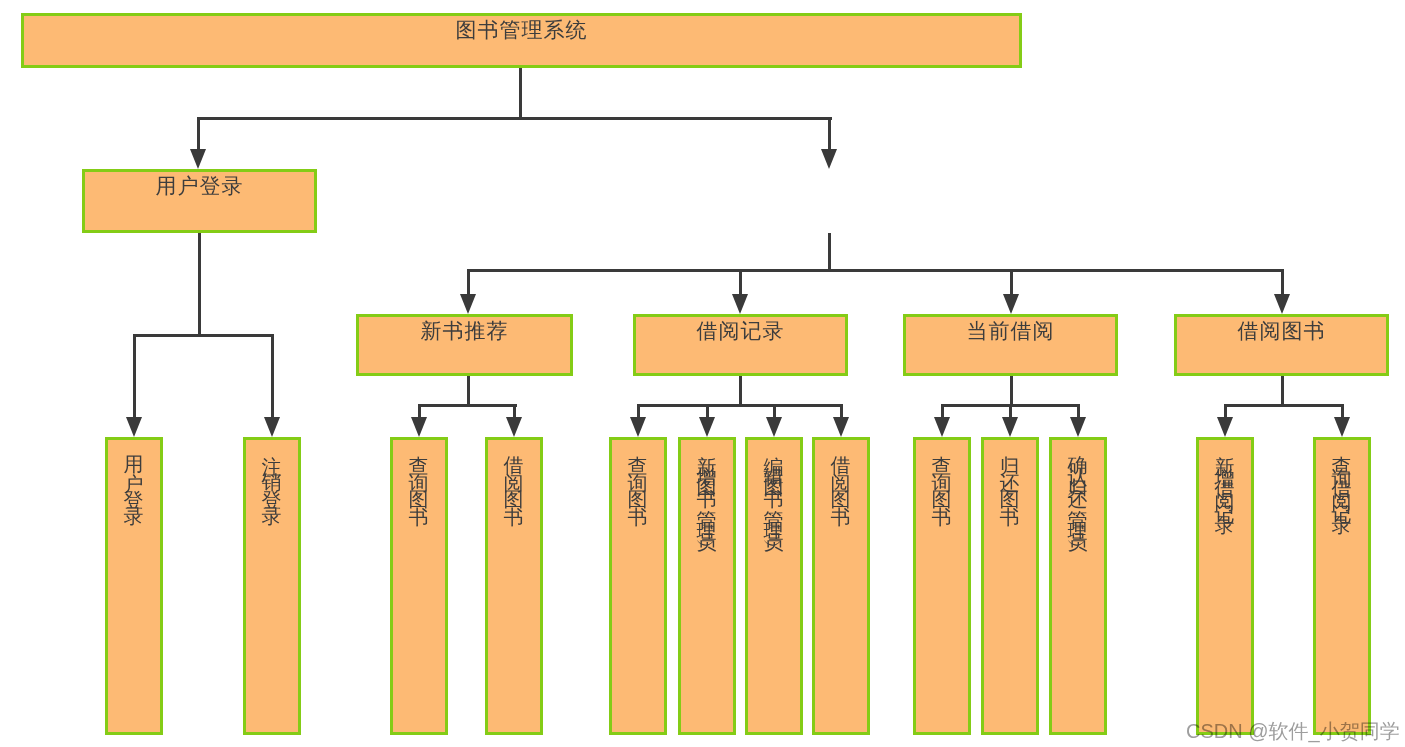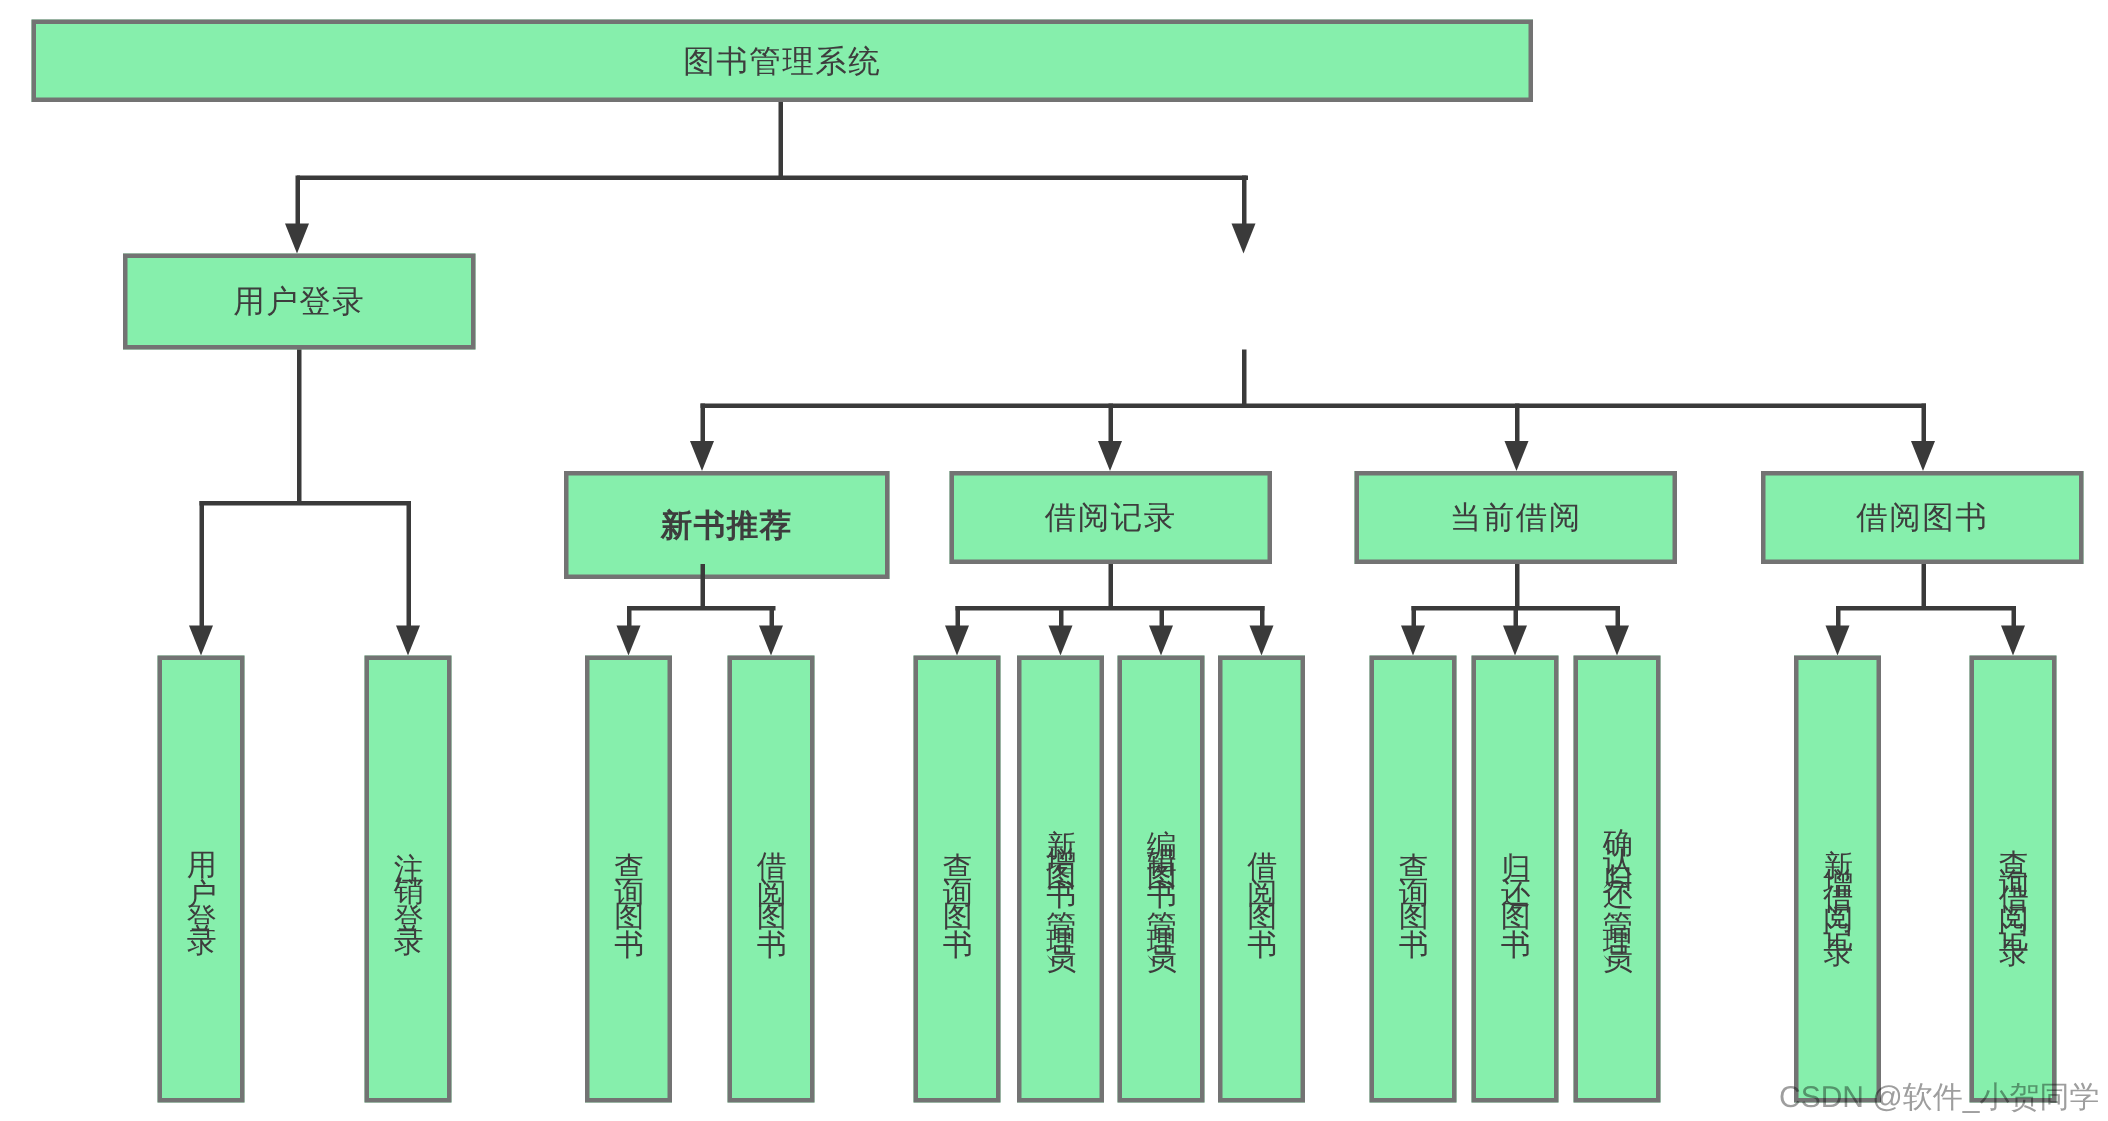--- a/index.html
+++ b/index.html
@@ -8,24 +8,24 @@
     width: 1405px;
     height: 747px;
     background: #ffffff;
     font-family: "Liberation Sans", "DejaVu Sans", sans-serif;
     overflow: hidden;
   }
   
   .node {
     position: absolute;
     box-sizing: border-box;
-    border: 3px solid #737373;
-    background: #86efac;
+    border: 3px solid #84cc16;
+    background: #fdba74;
     display: flex;
-    align-items: center;
+    align-items: flex-start;
     justify-content: center;
     color: #3d3d3d;
   }
   .node.hlabel { font-size: 21px; letter-spacing: 1px; }
   .leaf { width: 58px; height: 298px; top: 437px; }
   .leaf .vtext {
     writing-mode: vertical-rl;
     text-orientation: mixed;
     font-size: 20px;
     line-height: 1;
@@ -88,21 +88,21 @@
   <div class="h" style="left:467px; top:269px; width:817px;"></div>
   <div class="v" style="left:467px; top:269px; height:26px;"></div>
   <div class="arrow" style="left:460px; top:294px;"></div>
   <div class="v" style="left:739px; top:269px; height:26px;"></div>
   <div class="arrow" style="left:732px; top:294px;"></div>
   <div class="v" style="left:1010px; top:269px; height:26px;"></div>
   <div class="arrow" style="left:1003px; top:294px;"></div>
   <div class="v" style="left:1281px; top:269px; height:26px;"></div>
   <div class="arrow" style="left:1274px; top:294px;"></div>
 
-  <div class="node hlabel" style="left:376px; top:314px; width:217px; height:72px;font-weight:bold;">
+  <div class="node hlabel" style="left:356px; top:314px; width:217px; height:62px;">
     <span>新书推荐</span>
   </div>
   <div class="node hlabel" style="left:633px; top:314px; width:215px; height:62px;">
     <span>借阅记录</span>
   </div>
   <div class="node hlabel" style="left:903px; top:314px; width:215px; height:62px;">
     <span>当前借阅</span>
   </div>
   <div class="node hlabel" style="left:1174px; top:314px; width:215px; height:62px;">
     <span>借阅图书</span>

